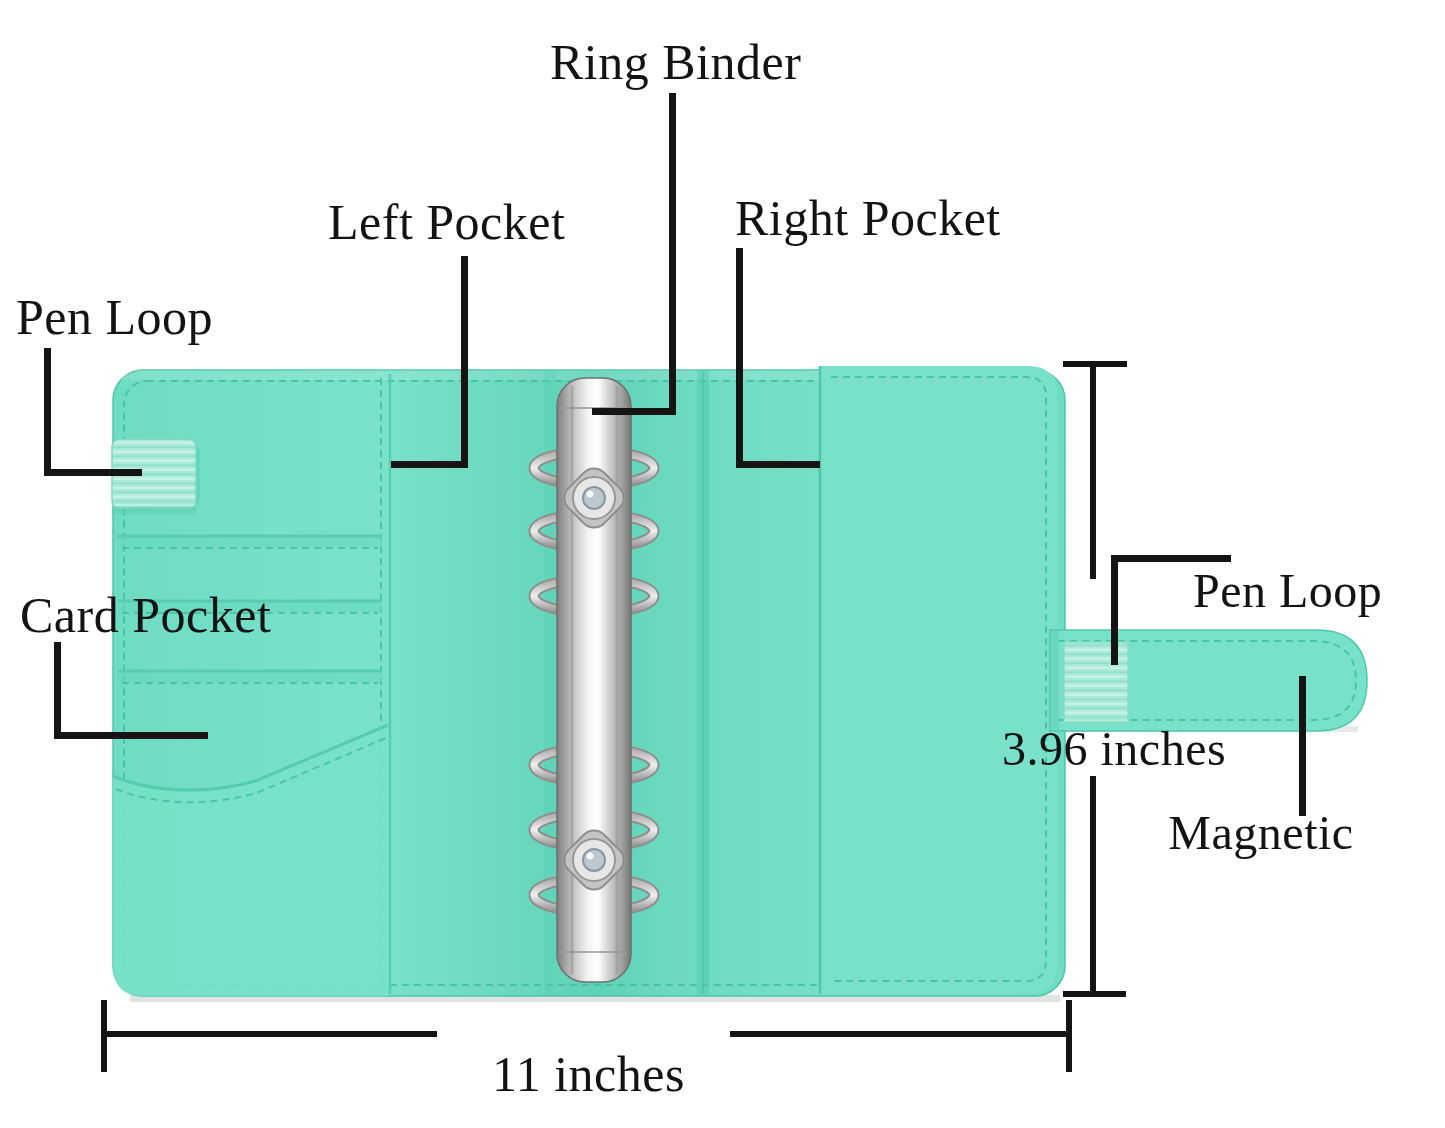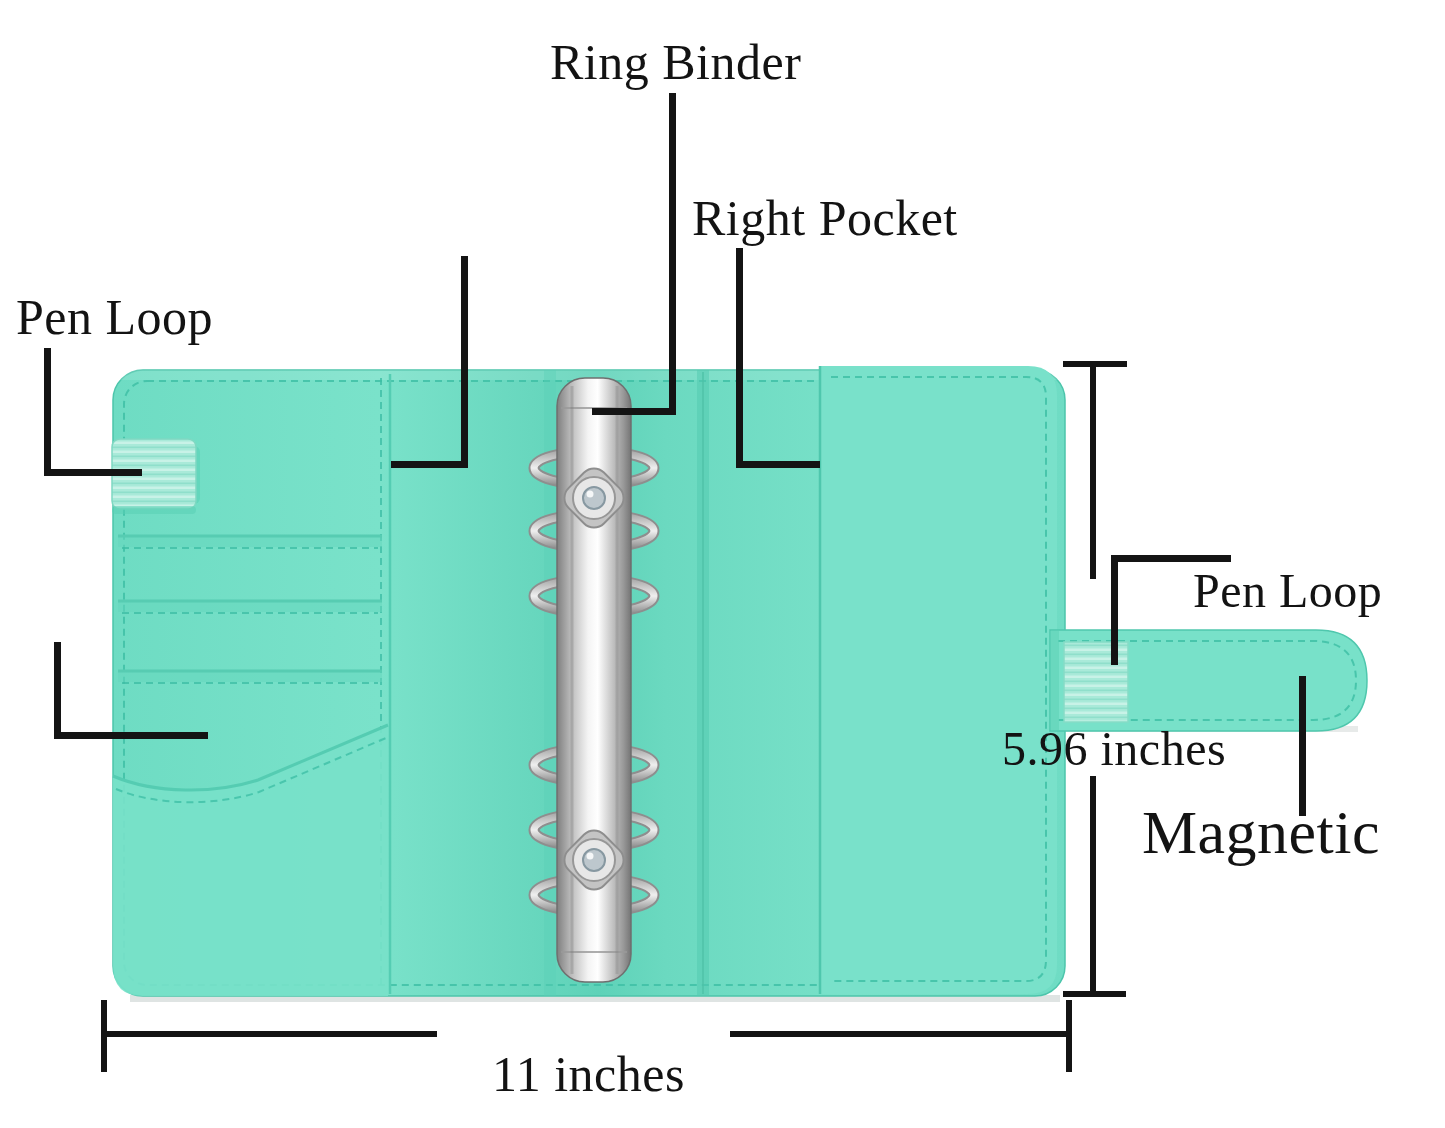--- a/index.html
+++ b/index.html
@@ -7,21 +7,21 @@
     position:relative;width:1445px;height:1128px;background:#ffffff;
     overflow:hidden;font-family:"Liberation Serif","DejaVu Serif",serif;margin-top:8px;
   }
   #art{position:absolute;left:0;top:0;width:1445px;height:1128px;}
   .label{
     position:absolute;color:#131313;font-size:50px;line-height:1.05;
     white-space:nowrap;letter-spacing:0.5px;
   }
   .label.small{font-size:48px;}
   .ln{position:absolute;background:#141414;}
-  #magnetic-label{text-align:center;width:336px;white-space:normal;line-height:45px;font-size:62px;}
+  #magnetic-label{text-align:center;width:336px;white-space:normal;line-height:45px;font-size:48px;}
 </style>
 </head>
 <body>
 
 <div id="stage">
 
   <svg id="art" viewBox="0 0 1445 1128">
     <defs>
       <linearGradient id="bodyGrad" x1="0" y1="0" x2="1" y2="0">
         <stop offset="0" stop-color="#6edcc3"></stop>
@@ -191,25 +191,27 @@
   <div class="ln" style="left:1090px;top:353px;width:6px;height:218px;"></div>
   <div class="ln" style="left:1090px;top:768px;width:6px;height:220px;"></div>
   <div class="ln" style="left:1063px;top:983px;width:63px;height:6px;"></div>
 
   <div class="ln" style="left:101px;top:992px;width:6px;height:72px;"></div>
   <div class="ln" style="left:101px;top:1023px;width:336px;height:6px;"></div>
   <div class="ln" style="left:730px;top:1023px;width:342px;height:6px;"></div>
   <div class="ln" style="left:1066px;top:992px;width:6px;height:72px;"></div>
 
   <div class="label" style="left:550px;top:28px;">Ring Binder</div>
-  <div class="label" style="left:692px;top:184px;font-family:Liberation Serif, serif;">Right Pocket</div>
+  <div class="label" style="left:328px;top:188px;">Left Pocket</div>
+  <div class="label" style="left:735px;top:184px;font-family:Liberation Serif, serif;">Right Pocket</div>
   <div class="label" style="left:16px;top:283px;">Pen Loop</div>
+  <div class="label" style="left:20px;top:581px;">Card Pocket</div>
   <div class="label small" style="left:1193px;top:558px;">Pen Loop</div>
 
-  <div class="label small" style="left:1002px;top:716px;">5.96 inches</div>
+  <div class="label small" style="left:1002px;top:716px;">3.96 inches</div>
 
   <div class="label" id="magnetic-label" style="left:1093px;top:802px;">
     <div>Magnetic</div>
   </div>
 
   <div class="label" style="left:492px;top:1040px;text-align:right;">11 inches</div>
 
 </div>
 
 </body></html>

